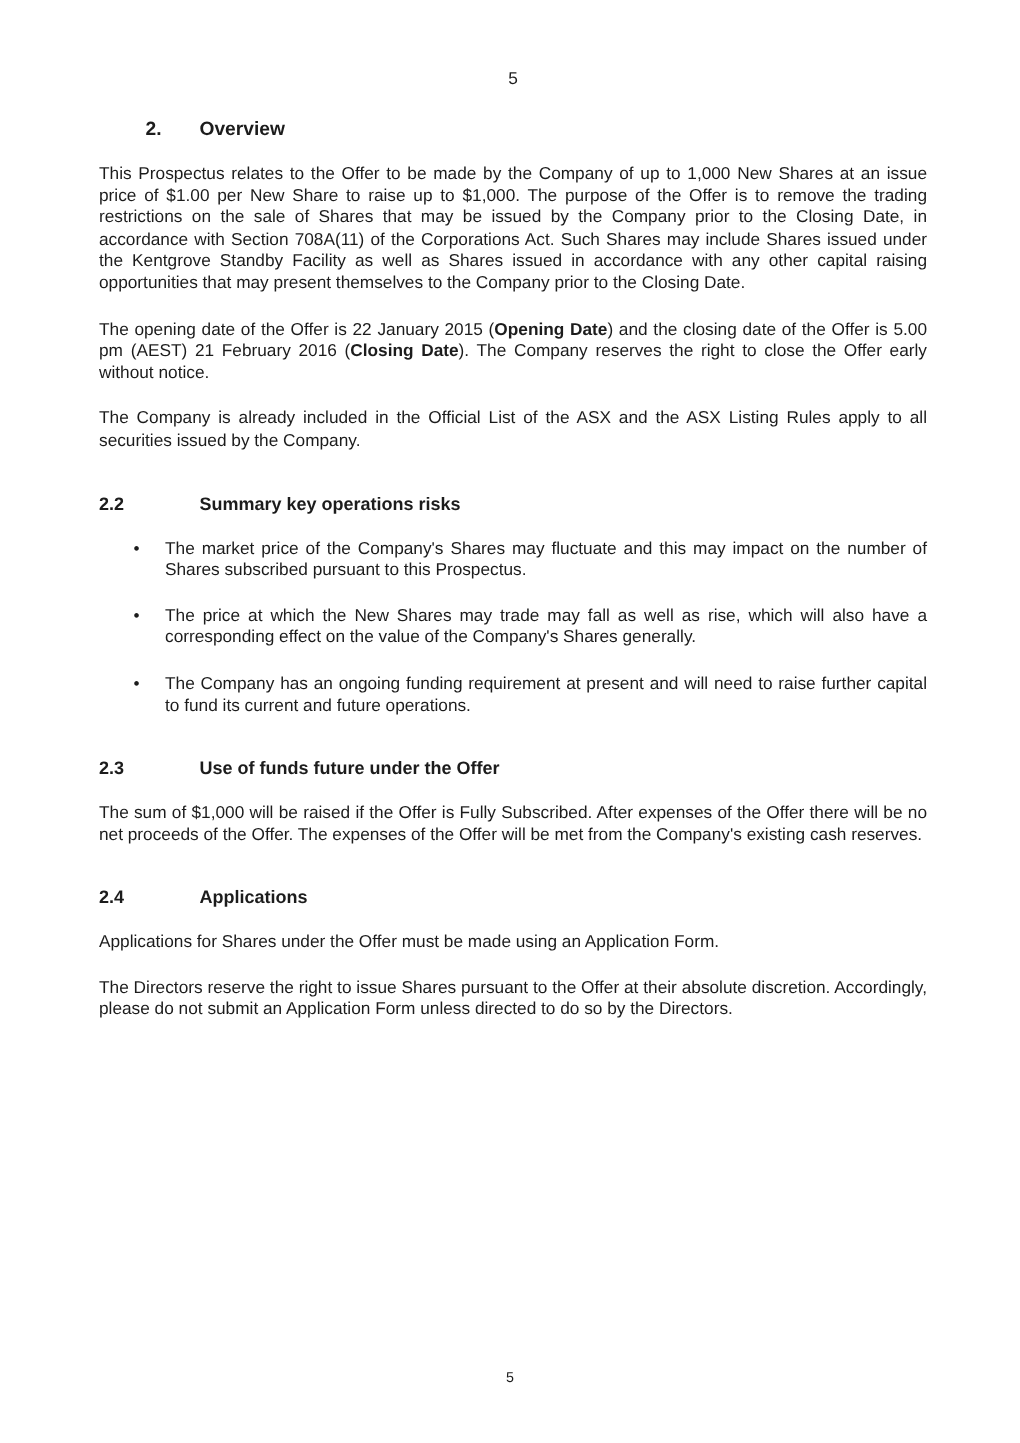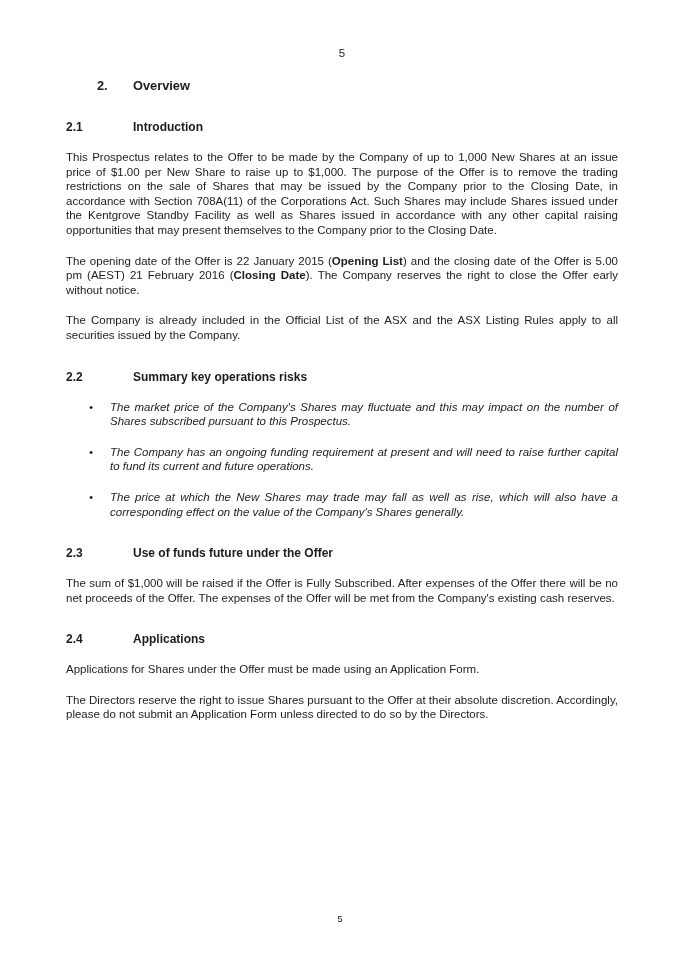--- a/index.html
+++ b/index.html
@@ -55,21 +55,20 @@
     margin: 0;
     padding: 0;
   }
   ul.bullet-list li {
     position: relative;
     margin-top: 16px;
     padding-left: 44px;
     font-size: 11.5px;
     line-height: 14.6px;
     text-align: justify;
-    font-style: italic;
   }
   ul.bullet-list li .bullet-dot {
     position: absolute;
     left: 23px;
     top: 0;
   }
   ul.bullet-list li .bullet-dot::before {
     content: "\2022";
   }
   .page-number-bottom {
@@ -87,49 +86,45 @@
 
 <div class="page">
 
   <div class="page-number-top">5</div>
 
   <div class="main-heading">
     <span class="mh-num">2.</span>
     <span class="mh-title">Overview</span>
   </div>
 
-  <div class="sub-heading">
-    <span class="sh-num">2.1</span>
-    <span class="sh-title">Introduction</span>
-  </div>
 
   <p class="body-para">This Prospectus relates to the Offer to be made by the Company of up to 1,000 New Shares at an issue price of $1.00 per New Share to raise up to $1,000. The purpose of the Offer is to remove the trading restrictions on the sale of Shares that may be issued by the Company prior to the Closing Date, in accordance with Section 708A(11) of the Corporations Act. Such Shares may include Shares issued under the Kentgrove Standby Facility as well as Shares issued in accordance with any other capital raising opportunities that may present themselves to the Company prior to the Closing Date.</p>
 
-  <p class="body-para"><span>The opening date of the Offer is 22 January 2015 (</span><strong>Opening List</strong><span>) and the closing date of the Offer is 5.00 pm (AEST) 21 February 2016 (</span><strong>Closing Date</strong><span>). The Company reserves the right to close the Offer early without notice.</span></p>
+  <p class="body-para"><span>The opening date of the Offer is 22 January 2015 (</span><strong>Opening Date</strong><span>) and the closing date of the Offer is 5.00 pm (AEST) 21 February 2016 (</span><strong>Closing Date</strong><span>). The Company reserves the right to close the Offer early without notice.</span></p>
 
 
   <p class="body-para">The Company is already included in the Official List of the ASX and the ASX Listing Rules apply to all securities issued by the Company.</p>
 
   <div class="sub-heading">
     <span class="sh-num">2.2</span>
     <span class="sh-title">Summary key operations risks</span>
   </div>
 
   <ul class="bullet-list">
     <li>
       <span class="bullet-dot"></span>
       <span>The market price of the Company's Shares may fluctuate and this may impact on the number of Shares subscribed pursuant to this Prospectus.</span>
     </li>
     <li>
       <span class="bullet-dot"></span>
-      <span>The Company has an ongoing funding requirement at present and will need to raise further capital to fund its current and future operations.</span>
+      <span>The price at which the New Shares may trade may fall as well as rise, which will also have a corresponding effect on the value of the Company's Shares generally.</span>
     </li>
     <li>
       <span class="bullet-dot"></span>
-      <span>The price at which the New Shares may trade may fall as well as rise, which will also have a corresponding effect on the value of the Company's Shares generally.</span>
+      <span>The Company has an ongoing funding requirement at present and will need to raise further capital to fund its current and future operations.</span>
     </li>
   </ul>
 
 
   <div class="sub-heading">
     <span class="sh-num">2.3</span>
     <span class="sh-title">Use of funds future under the Offer</span>
   </div>
 
   <p class="body-para">The sum of $1,000 will be raised if the Offer is Fully Subscribed. After expenses of the Offer there will be no net proceeds of the Offer. The expenses of the Offer will be met from the Company's existing cash reserves.</p>

